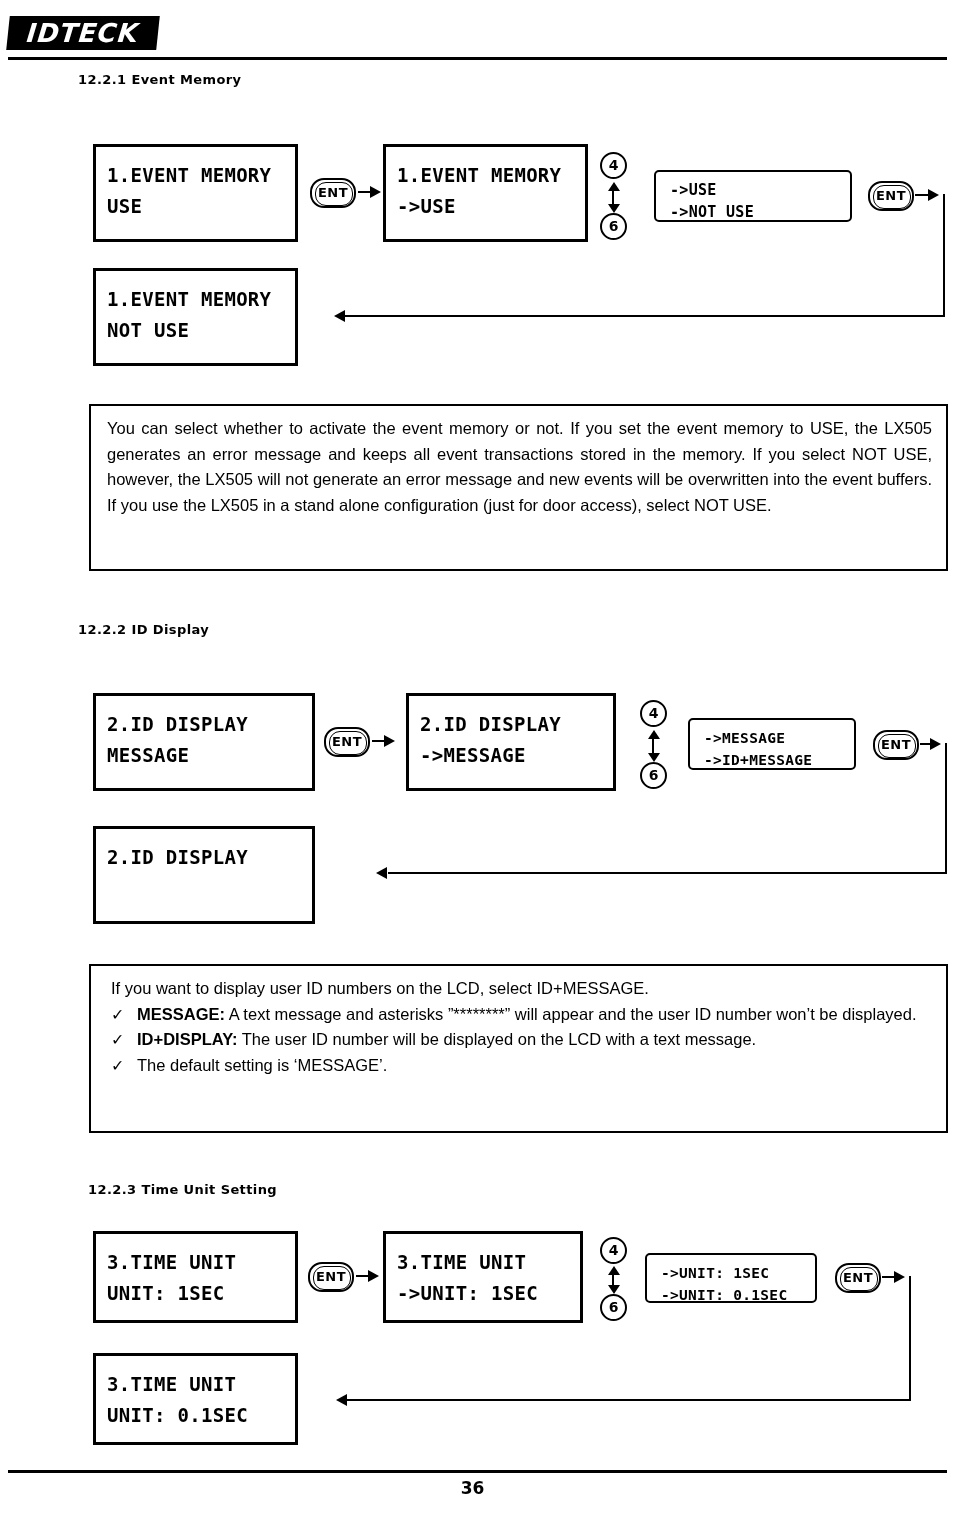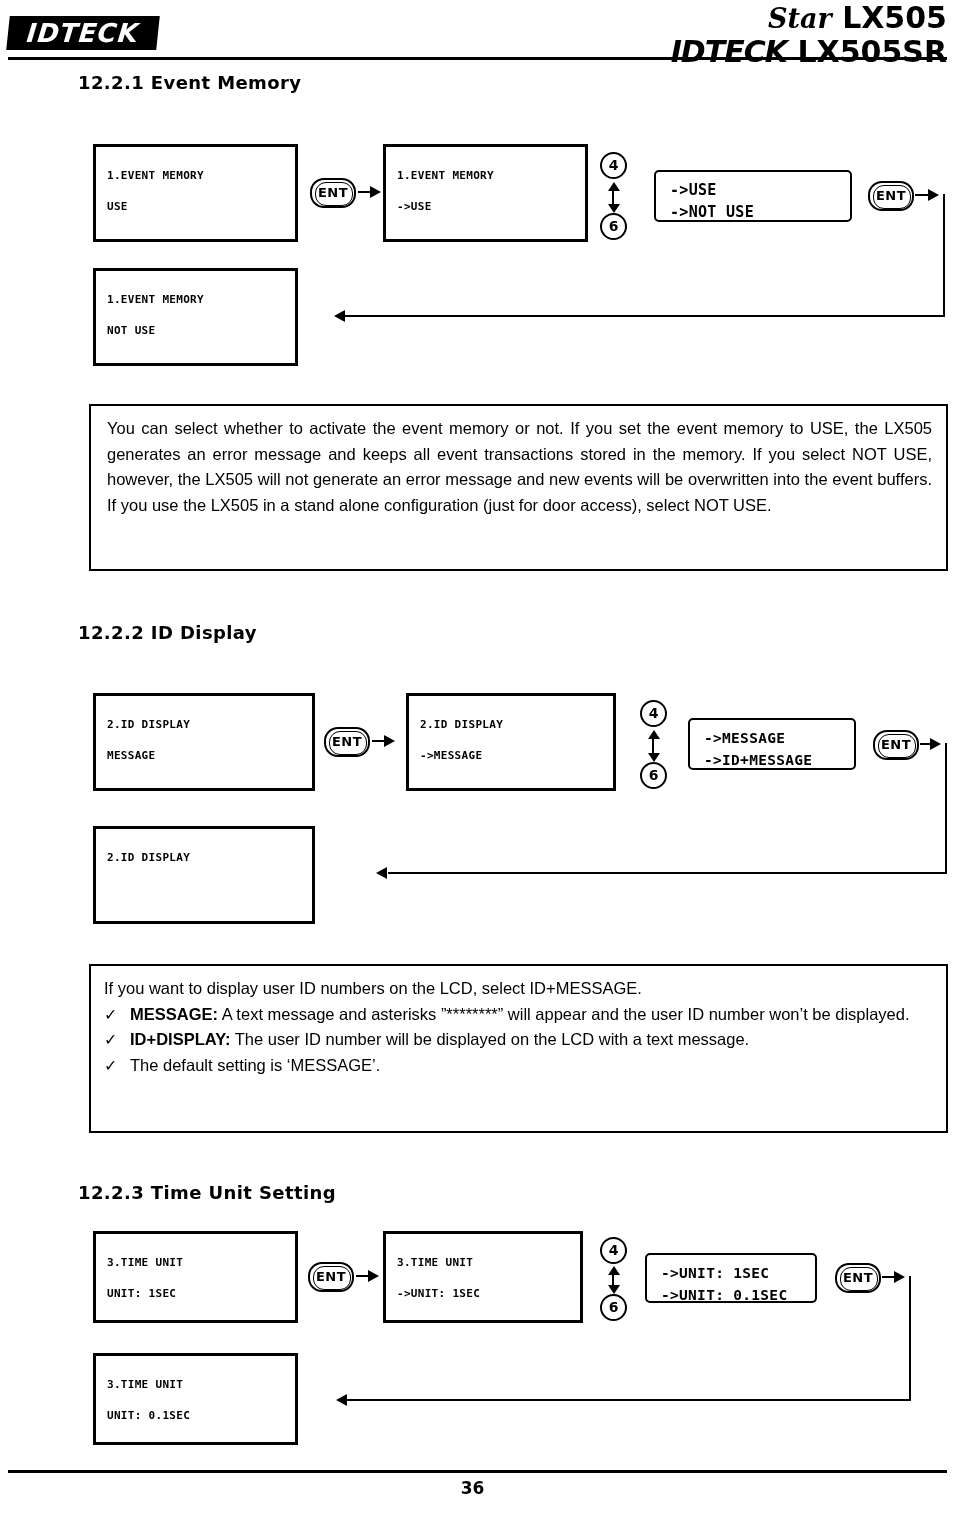--- a/index.html
+++ b/index.html
@@ -69,34 +69,34 @@
     left: 8px; top: 57px;
     width: 939px;
     height: 3px;
     background: #000;
   }
 
   
   .section-title {
     position: absolute;
     font-family: "DejaVu Sans", sans-serif;
-    font-size: 18px;
+    font-size: 13px;
     font-weight: bold;
     letter-spacing: 0.4px;
     white-space: nowrap;
   }
 
   
   .lcd {
     position: absolute;
     border: 3px solid #000;
     background: #fff;
     box-sizing: border-box;
     font-family: "DejaVu Sans Mono", monospace;
-    font-size: 11px;
+    font-size: 19px;
     font-weight: bold;
     letter-spacing: 0.3px;
     padding: 13px 11px 0 11px;
     line-height: 31px;
   }
   .lcd .l1, .lcd .l2 { white-space: pre; }
 
   
   .optbox {
     position: absolute;
@@ -232,30 +232,20 @@
     font-family: "DejaVu Sans", sans-serif;
     font-size: 17px;
     font-weight: bold;
   }
 </style>
 </head>
 <body>
 
 <div class="page-header">
   <div class="logo">IDTECK</div>
-  <div class="header-right">
-    <div class="line1">
-      <span class="star">Star</span>
-      <span>LX505</span>
-    </div>
-    <div class="line2">
-      <span class="brand">IDTECK</span>
-      <span>LX505SR</span>
-    </div>
-  </div>
 </div>
 <div class="header-rule"></div>
 
 <div class="section-title" style="left:78px; top:72px;">
   <span>12.2.1</span>&nbsp;<span>Event Memory</span>
 </div>
 
 <div class="lcd" style="left:93px; top:144px; width:205px; height:98px;">
   <div class="l1">1.EVENT MEMORY</div>
   <div class="l2">USE</div>
@@ -332,37 +322,37 @@
 <div class="arrow-right" style="left:930px; top:738px;"></div>
 
 <div class="ln vline" style="left:945px; top:743px; height:130px;"></div>
 <div class="ln hline" style="left:388px; top:872px; width:559px;"></div>
 <div class="arrow-left" style="left:376px; top:867px;"></div>
 
 <div class="lcd" style="left:93px; top:826px; width:222px; height:98px;">
   <div class="l1">2.ID DISPLAY</div>
 </div>
 
-<div class="notebox" style="left:89px; top:964px; width:859px; height:169px; padding-left:13px;">
+<div class="notebox" style="left:89px; top:964px; width:859px; height:169px; padding-left:20px;">
   <p style="text-align:left;">If you want to display user ID numbers on the LCD, select ID+MESSAGE.</p>
   <div class="bullet-row">
     <span class="check">✓</span>
     <span class="bullet-text"><b>MESSAGE:</b><span> A text message and asterisks ”********” will appear and the user ID number won’t be displayed.</span></span>
   </div>
   <div class="bullet-row">
     <span class="check">✓</span>
     <span class="bullet-text"><b>ID+DISPLAY:</b><span> The user ID number will be displayed on the LCD with a text message.</span></span>
   </div>
   <div class="bullet-row">
     <span class="check">✓</span>
     <span class="bullet-text" style="text-align:left;">The default setting is ‘MESSAGE’.</span>
   </div>
 </div>
 
-<div class="section-title" style="left:78px; top:1182px;">
+<div class="section-title" style="left:88px; top:1182px;">
   <span>12.2.3</span>&nbsp;<span>Time Unit Setting</span>
 </div>
 
 <div class="lcd" style="left:93px; top:1231px; width:205px; height:92px;">
   <div class="l1">3.TIME UNIT</div>
   <div class="l2">UNIT: 1SEC</div>
 </div>
 
 <div class="entkey" style="left:308px; top:1262px;">ENT</div>
 <div class="ln hline" style="left:356px; top:1275px; width:14px;"></div>

